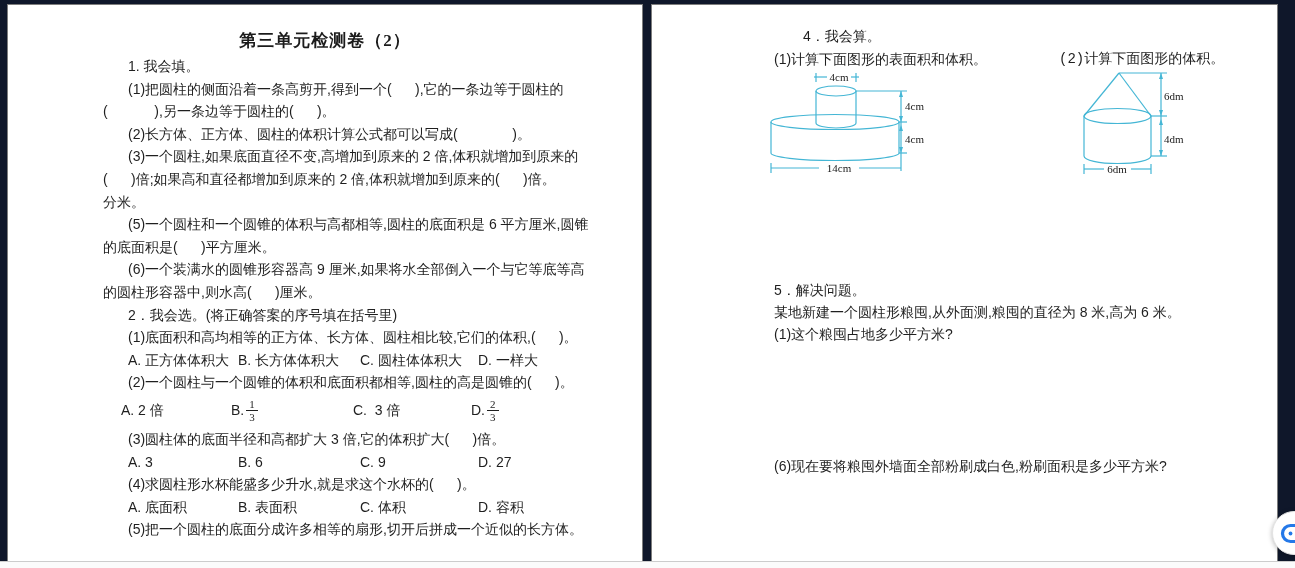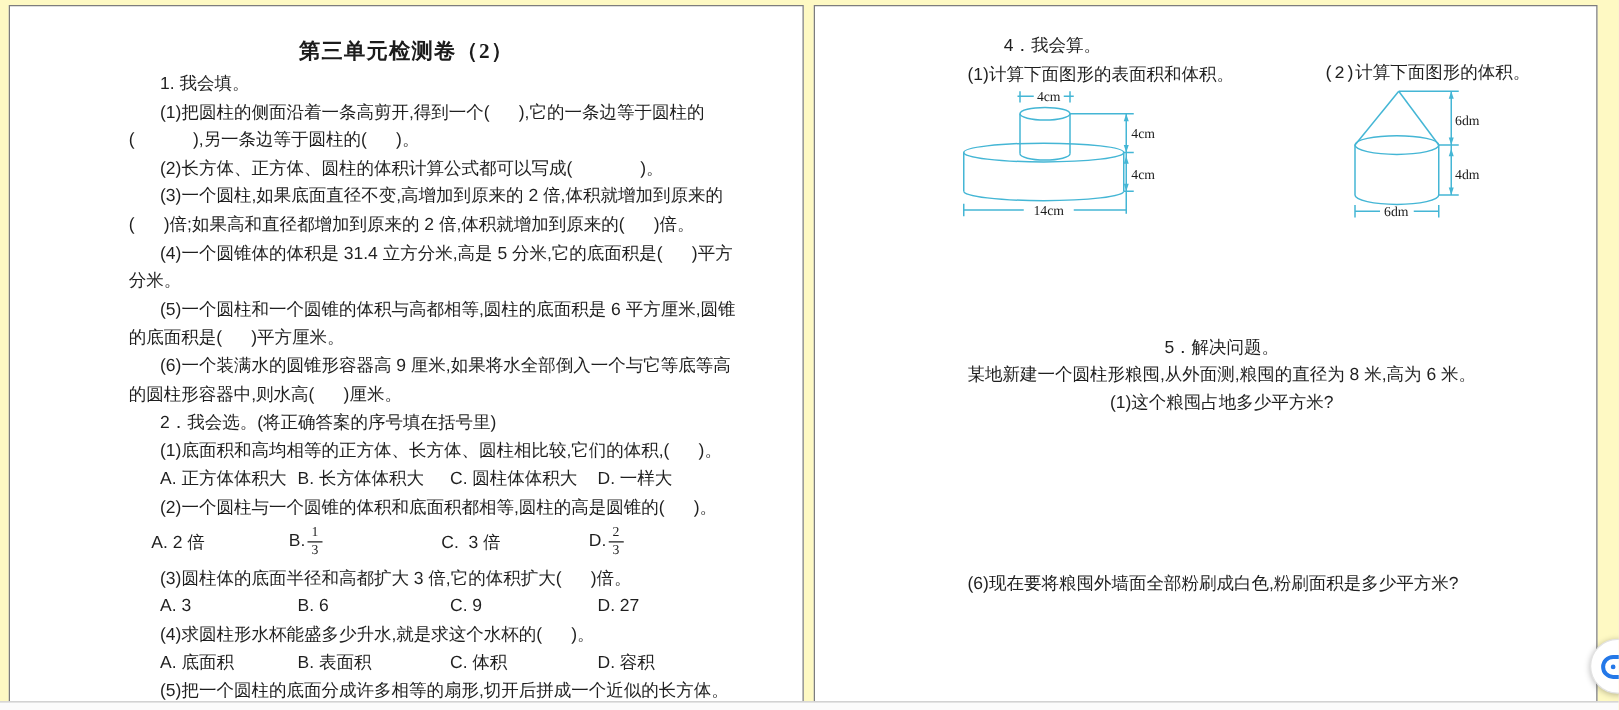--- a/index.html
+++ b/index.html
@@ -2,21 +2,21 @@
 <html><head>
 <meta charset="utf-8">
 <style>
   html,body{margin:0;padding:0;}
   body{
     font-family:"Liberation Sans","DejaVu Sans",sans-serif;
     background:#e7e7e7;
   }
   .canvas{
     position:relative;width:1295px;height:568px;overflow:hidden;
-    background:#fef9c3;
+    background:#0f172a;
   }
   .page{
     position:absolute;top:4px;height:558px;background:#ffffff;
     border:1px solid #7d7d7d;box-sizing:border-box;overflow:hidden;
   }
   .page-left{left:7px;width:636px;}
   .page-right{left:651px;width:627px;}
   .doc-title{
     position:absolute;left:0;right:0;top:24px;text-align:center;
     font-size:17px;font-weight:700;color:#1b1b1b;letter-spacing:1px;
@@ -43,21 +43,21 @@
     font-size:11px;line-height:1.15;margin-left:2px;
     font-family:"Liberation Serif","DejaVu Serif",serif;
   }
   .frac .num{display:block;border-bottom:1px solid #1f1f1f;padding:0 3px;}
   .frac .den{display:block;}
   
   .rp-line{
     position:absolute;white-space:pre;font-size:14px;color:#1f1f1f;line-height:22.6px;
   }
   .q5-block{
-    position:absolute;left:122px;top:262px;font-size:14px;color:#1f1f1f;text-align:center;
+    position:absolute;left:122px;top:275px;font-size:14px;color:#1f1f1f;
   }
   .q5-block .tline{height:21.8px;line-height:21.8px;}
   .figure{position:absolute;}
   .fig1{left:112px;top:64px;}
   .fig2{left:412px;top:62px;}
   svg text{
     font-family:"Liberation Serif","DejaVu Serif",serif;
     font-size:11px;fill:#1a1a1a;
   }
   .bottom-strip{
@@ -78,21 +78,20 @@
 
   <div class="page page-left">
     <div class="doc-title">第三单元检测卷（2）</div>
     <div class="text-col">
       <div class="tline ind">1. 我会填。</div>
       <div class="tline ind">(1)把圆柱的侧面沿着一条高剪开,得到一个(      ),它的一条边等于圆柱的</div>
       <div class="tline">(            ),另一条边等于圆柱的(      )。</div>
       <div class="tline ind">(2)长方体、正方体、圆柱的体积计算公式都可以写成(              )。</div>
       <div class="tline ind">(3)一个圆柱,如果底面直径不变,高增加到原来的 2 倍,体积就增加到原来的</div>
       <div class="tline">(      )倍;如果高和直径都增加到原来的 2 倍,体积就增加到原来的(      )倍。</div>
-      <div class="tline ind">(4)一个圆锥体的体积是 31.4 立方分米,高是 5 分米,它的底面积是(      )平方</div>
       <div class="tline">分米。</div>
       <div class="tline ind">(5)一个圆柱和一个圆锥的体积与高都相等,圆柱的底面积是 6 平方厘米,圆锥</div>
       <div class="tline">的底面积是(      )平方厘米。</div>
       <div class="tline ind">(6)一个装满水的圆锥形容器高 9 厘米,如果将水全部倒入一个与它等底等高</div>
       <div class="tline">的圆柱形容器中,则水高(      )厘米。</div>
       <div class="tline ind">2．我会选。(将正确答案的序号填在括号里)</div>
       <div class="tline ind">(1)底面积和高均相等的正方体、长方体、圆柱相比较,它们的体积,(      )。</div>
       <div class="opt-row">
         <span>A. 正方体体积大</span>
         <span>B. 长方体体积大</span>

